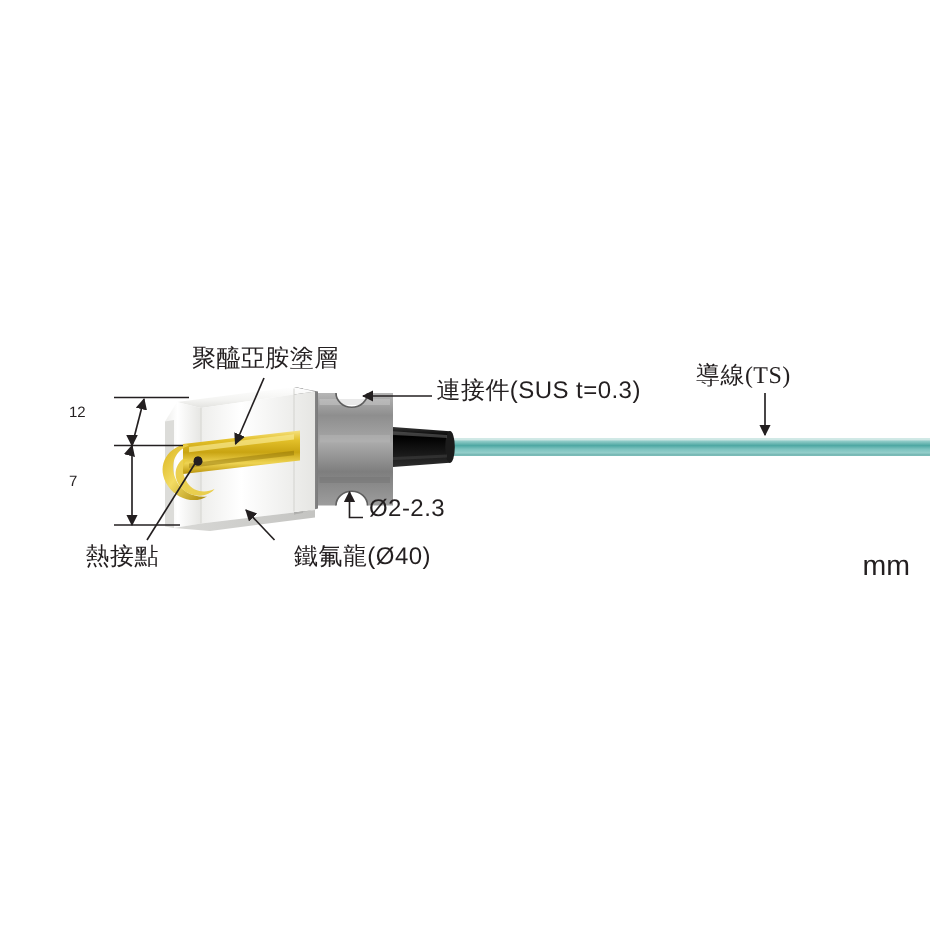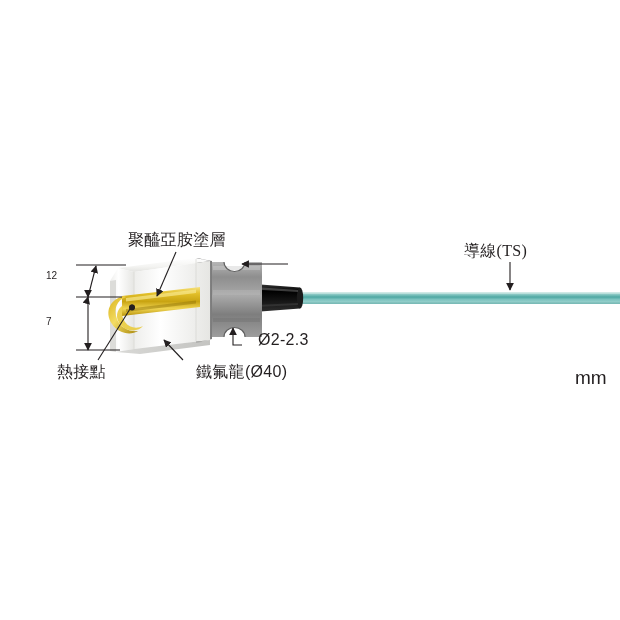--- a/index.html
+++ b/index.html
@@ -29,21 +29,21 @@
     font-family: "Liberation Sans", "DejaVu Sans", sans-serif;
     line-height: 1;
   }
   .lbl-cjk { font-size: 16px; letter-spacing: 0.3px; }
   .lbl-dim { font-size: 10px; }
   .lbl-unit { font-size: 19px; }
 
   #label-polyimide { left: 128px; top: 232px; }
   #label-connector { left: 291px; top: 253px; }
   #label-lead-wire { left: 464px; top: 243px; font-family: Liberation Serif, serif; }
-  #label-dia-hole  { left: 258px; top: 332px; }
+  #label-dia-hole  { left: 246px; top: 332px; }
   #label-thermo    { left: 57px;  top: 364px; }
   #label-teflon    { left: 196px; top: 364px; }
   #label-dim-12    { left: 46px;  top: 271px; }
   #label-dim-10    { left: 46px;  top: 317px; }
   #label-units     { left: 575px; top: 368px; }
 </style>
 </head>
 <body>
 
 <div id="stage">
@@ -222,20 +222,21 @@
       <line x1="183" y1="360" x2="164" y2="340" marker-end="url(#arrowEnd)"></line>
     </g>
   </svg>
 
   <div class="lbl lbl-dim" id="label-dim-12">12</div>
 
   <div class="lbl lbl-dim" id="label-dim-10">7</div>
 
   <div class="lbl lbl-cjk" id="label-polyimide">聚醯亞胺塗層</div>
 
+  <div class="lbl lbl-cjk" id="label-connector">連接件(SUS t=0.3)</div>
 
   <div class="lbl lbl-cjk" id="label-lead-wire">導線(TS)</div>
 
   <div class="lbl lbl-cjk" id="label-dia-hole">Ø2-2.3</div>
 
   <div class="lbl lbl-cjk" id="label-thermo">熱接點</div>
 
   <div class="lbl lbl-cjk" id="label-teflon">鐵氟龍(Ø40)</div>
 
   <div class="lbl lbl-unit" id="label-units">mm</div>

